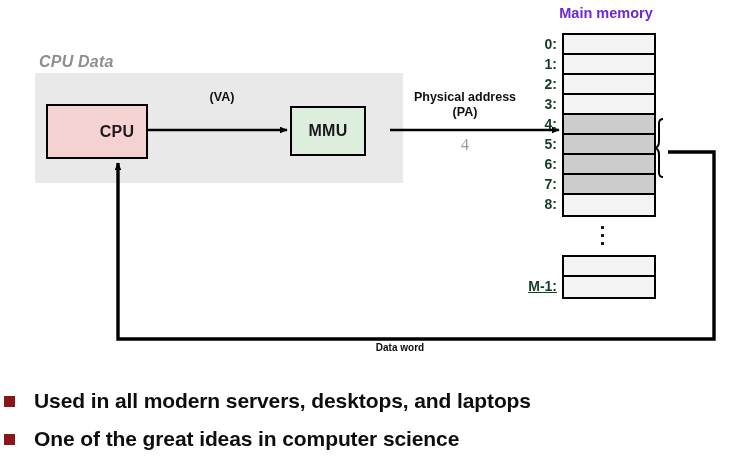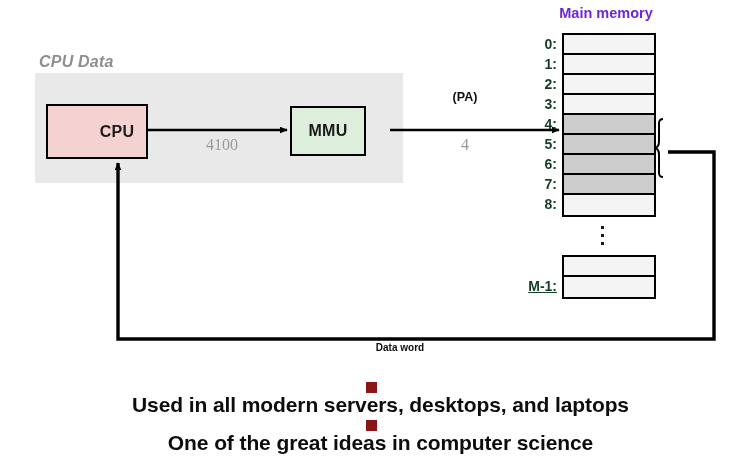--- a/index.html
+++ b/index.html
@@ -186,22 +186,21 @@
   #bullets {
     position: absolute;
     left: 0;
     top: 382px;
     width: 733px;
   }
   .bullet-row {
     display: flex;
     align-items: center;
     height: 38px;
-    padding-left: 28px;
-    flex-direction: column;
+    padding-left: 4px;
   }
   .bullet-mark {
     width: 11px;
     height: 11px;
     background: #8b1518;
     margin-right: 19px;
     flex: 0 0 auto;
   }
   .bullet-text {
     font-size: 21px;
@@ -238,24 +237,25 @@
 
   <div class="unit-box" id="cpu-box">
     <span>CPU</span>
   </div>
 
   <div class="unit-box" id="mmu-box">
     <span>MMU</span>
   </div>
 
   <div class="arrow-label" id="va-label">
-  </div>
-  <div class="arrow-value" id="va-value">4100</div>
+    <div>(VA)</div>
+  </div>
 
   <div class="arrow-label" id="pa-label">
+    <div>Physical address</div>
     <div>(PA)</div>
   </div>
   <div class="arrow-value" id="pa-value">4</div>
 
   <div id="mm-title">Main memory</div>
 
   <div class="mem-block" id="mem-top">
       <div class="mem-cell"></div>
       <div class="mem-cell"></div>
       <div class="mem-cell"></div>

